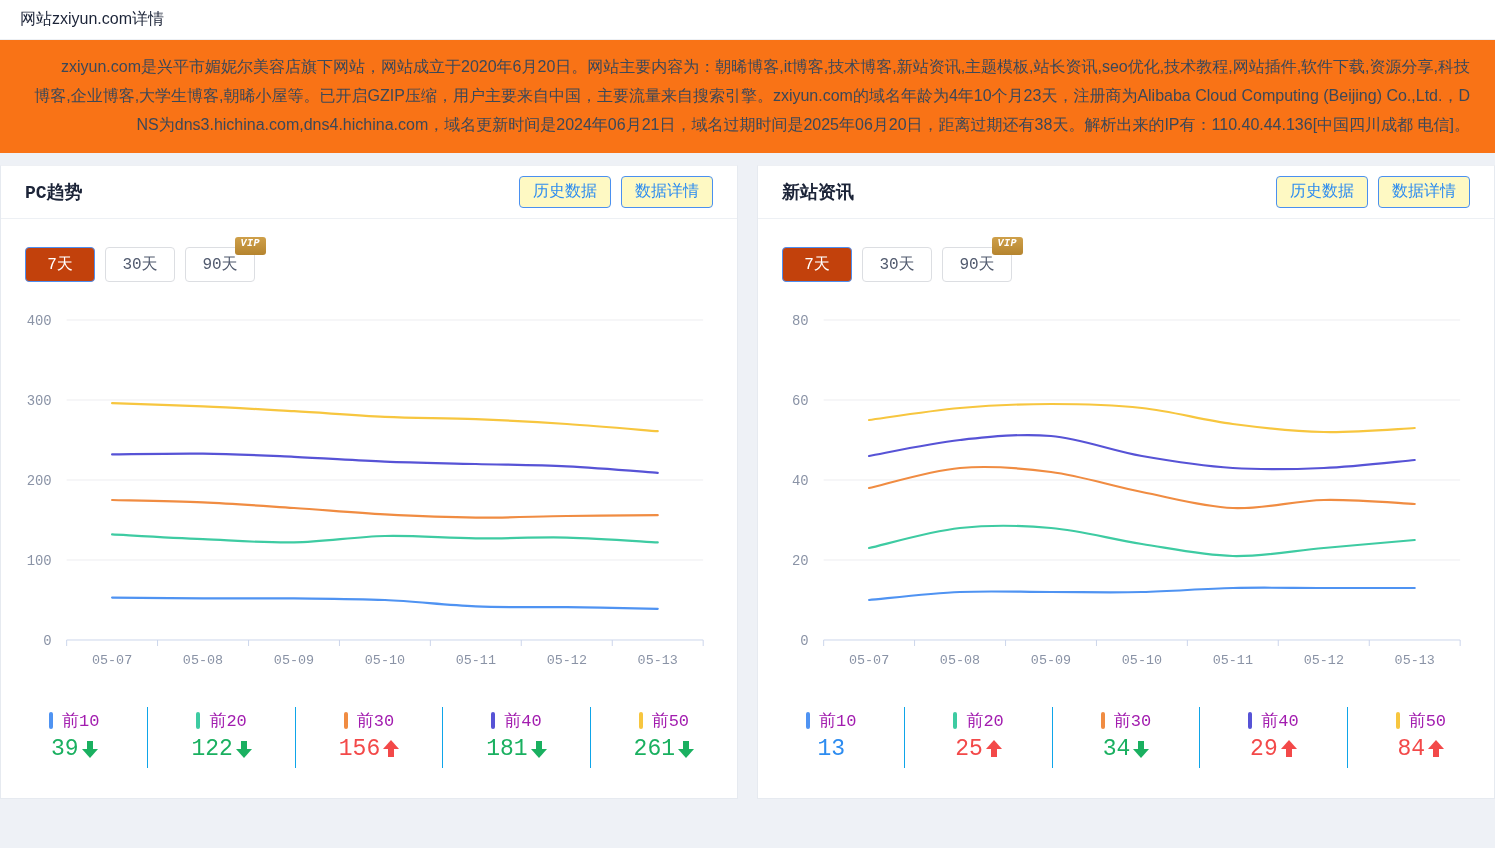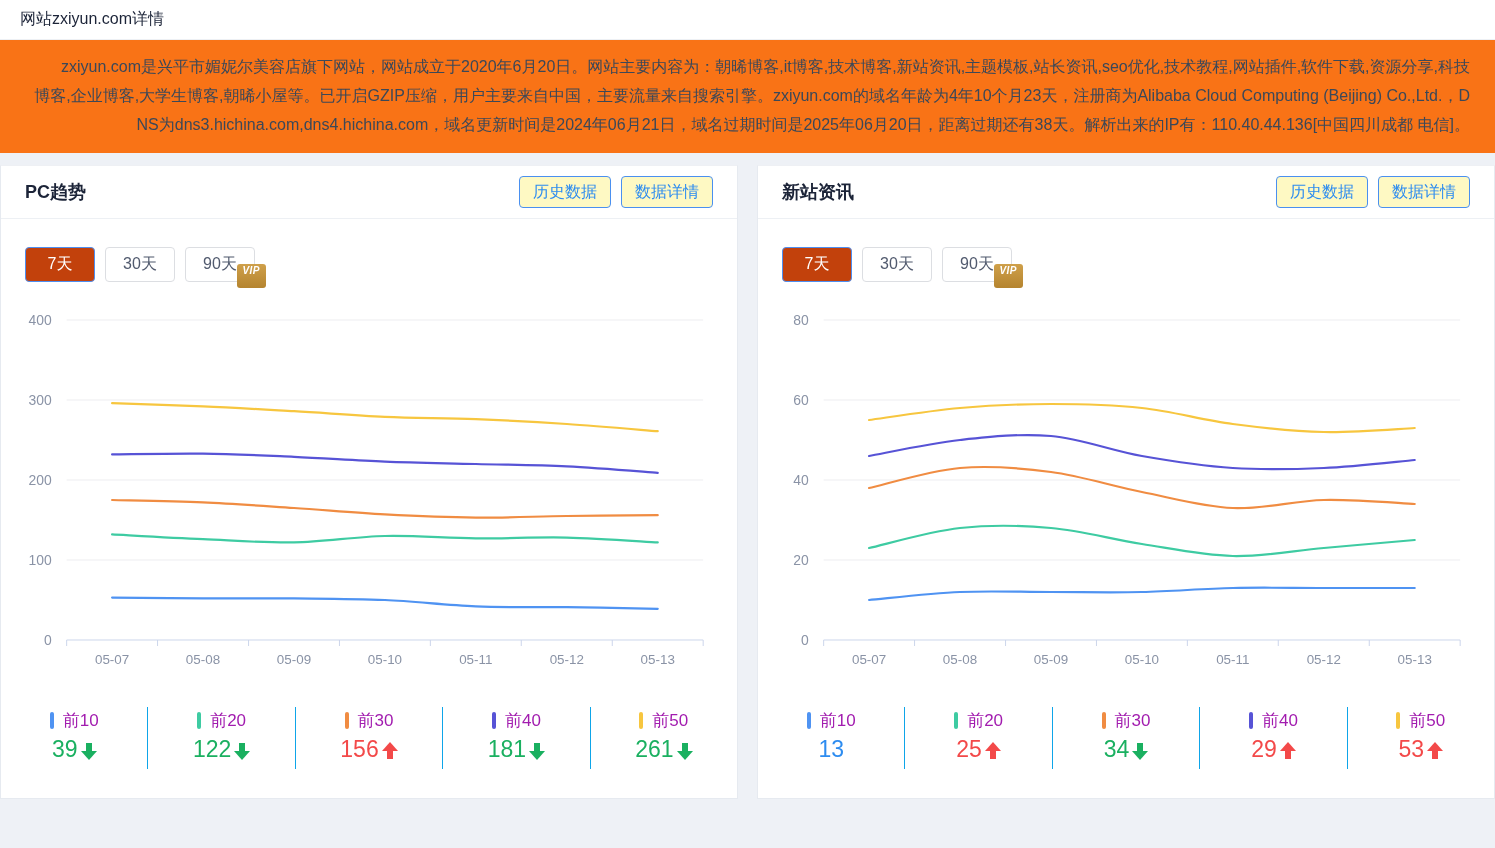--- a/index.html
+++ b/index.html
@@ -20,21 +20,21 @@
   .update-time  { margin-right:10px; }
   .refresh-link { display:flex; align-items:center; color:#2d8cf0; font-size:15px; cursor:pointer; text-decoration:none; }
   .refresh-link svg { margin-right:4px; }
   
   .desc-section { background:#f97316; padding:12px 25px 14px 25px;text-align:right; }
   .desc-section p {
     font-size:16px; line-height:29px; color:#3c4858; text-indent:2em;
     word-break:break-all;
   }
   
-  .panels { display:flex; gap:19px; margin-top:12px; height:634px; }
+  .panels { display:flex; gap:19px; margin-top:12px; height:634px;font-family:Liberation Mono, monospace; }
   .panel {
     background:#fff; flex:1; border:1px solid #e6eaf0; border-top:1px solid #eef0f4;
     display:flex; flex-direction:column; overflow:hidden;
   }
   .panel-header {
     height:53px; display:flex; align-items:center; justify-content:space-between;
     padding:0 24px; border-bottom:1px solid #edf0f4; flex:none;
   }
   .panel-title { font-size:18px; font-weight:bold; color:#1c2438; }
   .panel-header-buttons { display:flex; gap:10px; }
@@ -48,21 +48,21 @@
   .range-btn {
     position:relative; min-width:70px; height:35px; font-size:16px; border-radius:4px;
     border:1px solid #dcdee2; background:#fff; color:#515a6e; cursor:pointer;
     font-family:inherit; padding:0 14px;
   }
   .range-btn.active { background:#c2410c; border-color:#4e8ef0; color:#fff; }
   .vip-badge {
     position:absolute; top:-11px; right:-12px; background:#c2923c;
     background:linear-gradient(180deg,#cfa04a,#b5842f);
     color:#fff; font-size:10px; font-weight:bold; font-style:italic;
-    padding:1px 6px 12px 5px; border-radius:3px; letter-spacing:0.5px;margin-top:27px;
+    padding:1px 6px 6px 5px; border-radius:3px; letter-spacing:0.5px;
   }
   
   .chart-wrap { margin-top:14px; flex:none; }
   .chart-wrap svg { display:block; width:100%; height:385px; }
   
   .legend { display:flex; margin-top:26px; flex:none; }
   .legend-item { flex:1; text-align:center; padding:2px 0 6px 0; }
   .legend-item + .legend-item { border-left:1px solid #0ea5e9; }
   .legend-marker {
     display:inline-block; width:4px; height:17px; border-radius:2px;
@@ -240,18 +240,18 @@
       <div class="legend-item" data-dir="down">
         <div><span class="legend-marker" style="background: rgb(240, 140, 66);"></span><span class="legend-label">前30</span></div>
         <div class="legend-value-row"><span class="legend-value">34</span><span class="trend-arrow trend-arrow-down"></span></div>
       </div>
       <div class="legend-item" data-dir="up">
         <div><span class="legend-marker" style="background: rgb(87, 83, 214);"></span><span class="legend-label">前40</span></div>
         <div class="legend-value-row"><span class="legend-value">29</span><span class="trend-arrow trend-arrow-up"></span></div>
       </div>
       <div class="legend-item" data-dir="up">
         <div><span class="legend-marker" style="background: rgb(247, 198, 63);"></span><span class="legend-label">前50</span></div>
-        <div class="legend-value-row"><span class="legend-value">53</span><span class="trend-arrow trend-arrow-up"></span></div>
+        <div class="legend-value-row"><span class="legend-value">84</span><span class="trend-arrow trend-arrow-up"></span></div>
       </div>
     </div>
   </div>
 
 </div>
 
 </body></html>

